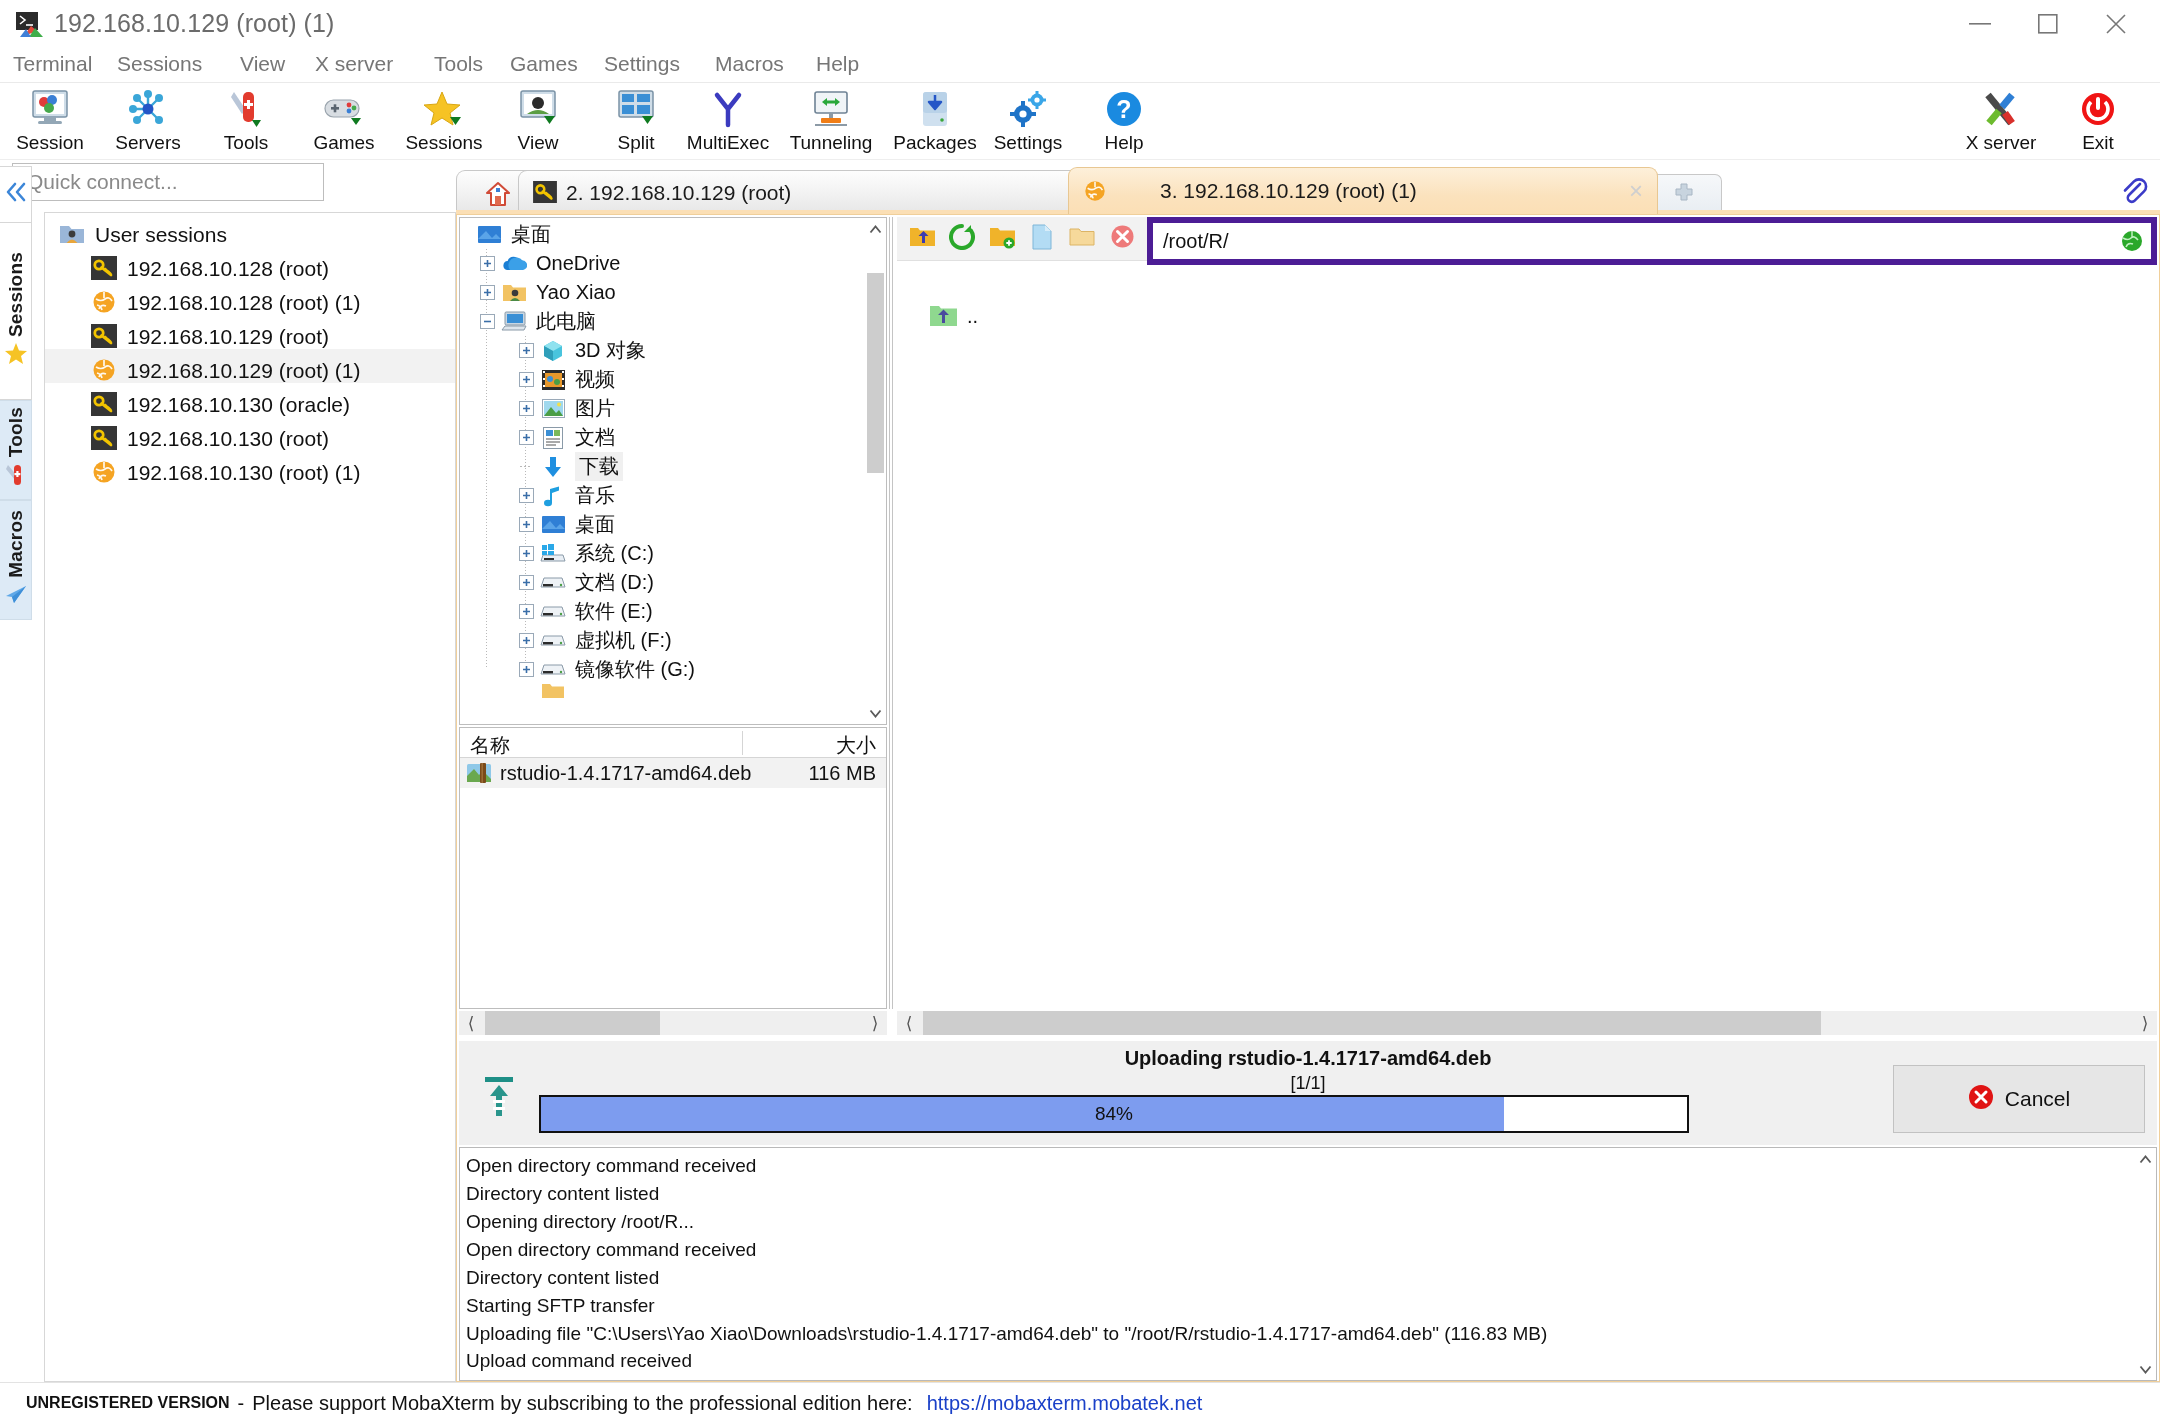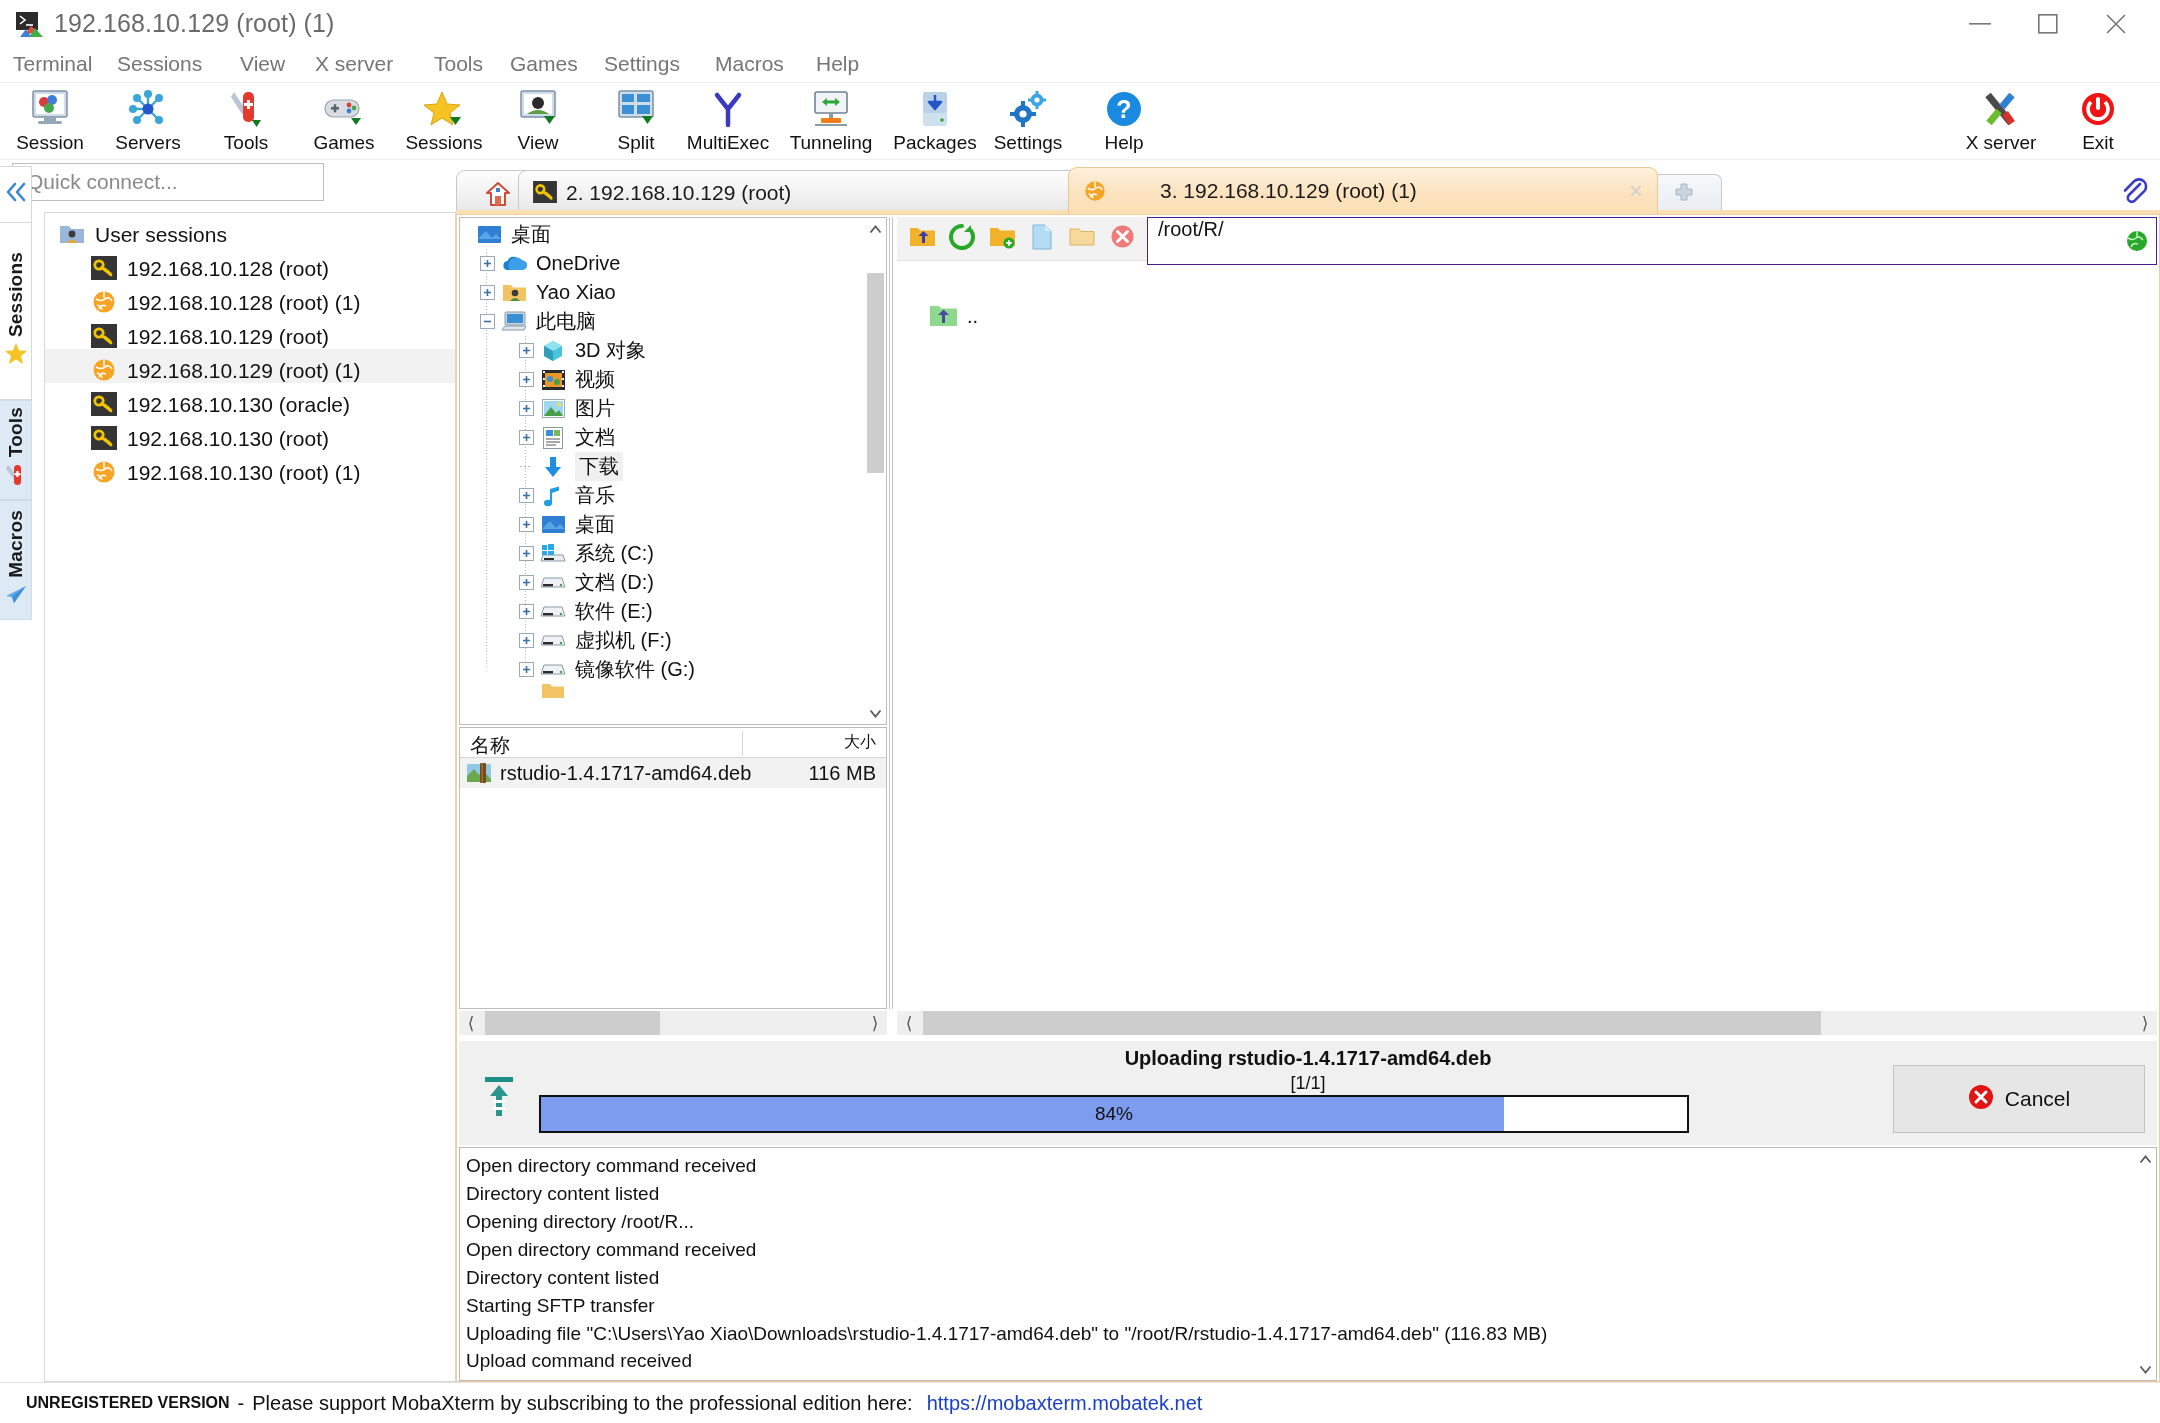--- a/index.html
+++ b/index.html
@@ -107,38 +107,38 @@
   .guide { position:absolute; width:1px; top:0; bottom:0; background:repeating-linear-gradient(to bottom,#b9b9b9 0 1px,transparent 1px 3px); }
 
   .vscroll { position:absolute; right:0; top:0; width:22px; bottom:0; background:#fff; }
   .vscroll .arr { position:absolute; left:0; width:22px; height:22px; display:flex; align-items:center; justify-content:center; }
   .vscroll .arr.up { top:0; } .vscroll .arr.dn { bottom:0; }
   .vscroll .thumb { position:absolute; left:3px; width:17px; background:#cdcdcd; }
 
   .list-box { position:absolute; left:2px; top:512px; width:428px; height:282px; border:1px solid #bdbdbd; background:#fff; }
   .lb-head { position:relative; height:30px; border-bottom:1px solid #d5d5d5; background:#fff; }
   .lb-head .h1 { position:absolute; left:10px; top:4px; font-size:20px; color:#111; }
-  .lb-head .h2 { position:absolute; right:10px; top:4px; font-size:16px; color:#111; }
+  .lb-head .h2 { position:absolute; right:10px; top:4px; font-size:20px; color:#111; }
   .lb-head .divi { position:absolute; left:282px; top:3px; width:1px; height:24px; background:#d5d5d5; }
   .file-row { position:relative; height:30px; display:flex; align-items:center; background:#f2f2f2; }
   .file-row .fico { width:26px; height:22px; margin:0 8px 0 6px; flex:0 0 auto; }
   .file-row .fname { font-size:20px; color:#111; }
   .file-row .fsize { position:absolute; right:10px; font-size:20px; color:#111; }
 
   .hscroll { position:absolute; height:24px; background:#efefef; display:flex; align-items:center; }
   .hscroll .harr { width:24px; height:24px; display:flex; align-items:center; justify-content:center; color:#555; font-size:17px; }
   .hscroll .hthumb { position:absolute; height:24px; background:#cdcdcd; }
 
   .vdiv { position:absolute; width:4px; background:#fff; border-left:1px solid #c4c4c4; border-right:1px solid #c4c4c4; }
 
   
   .remote-col { position:absolute; left:440px; top:0; right:2px; height:822px; }
   .sftp-toolbar { position:absolute; left:0; top:2px; right:0; height:44px; background:#f2f2f2; border-bottom:1px solid #e0e0e0; }
   .sftp-btn { position:absolute; top:6px; width:34px; height:32px; display:flex; align-items:center; justify-content:center; cursor:default; }
-  .pathbar { position:absolute; left:250px; top:2px; right:0; height:48px; border:1px solid #4c1d95; background:#fff; display:flex; align-items:flex-start; padding-left:10px; font-size:20px; color:#111; }
+  .pathbar { position:absolute; left:250px; top:2px; right:0; height:48px; border:6px solid #4c1d95; background:#fff; display:flex; align-items:center; padding-left:10px; font-size:20px; color:#111; }
   .path-globe { position:absolute; right:8px; top:50%; transform:translateY(-50%); width:22px; height:22px; }
 
   .rlist-head { position:absolute; left:0; top:50px; right:0; height:32px; background:#fff; border-bottom:1px solid #d5d5d5; }
   .rlist-head .ch { position:absolute; top:4px; font-size:20px; color:#111; }
   .rlist-head .cdiv { position:absolute; top:2px; width:1px; height:26px; background:#d9d9d9; }
   .rlist-head .sortarrow { position:absolute; left:14px; top:11px; }
   .rrow { position:absolute; left:0; right:0; height:34px; display:flex; align-items:center; }
   .rrow .rico { width:30px; height:26px; margin-left:32px; margin-right:8px; flex:0 0 auto; }
   .rrow .rname { font-size:20px; color:#111; }
 

